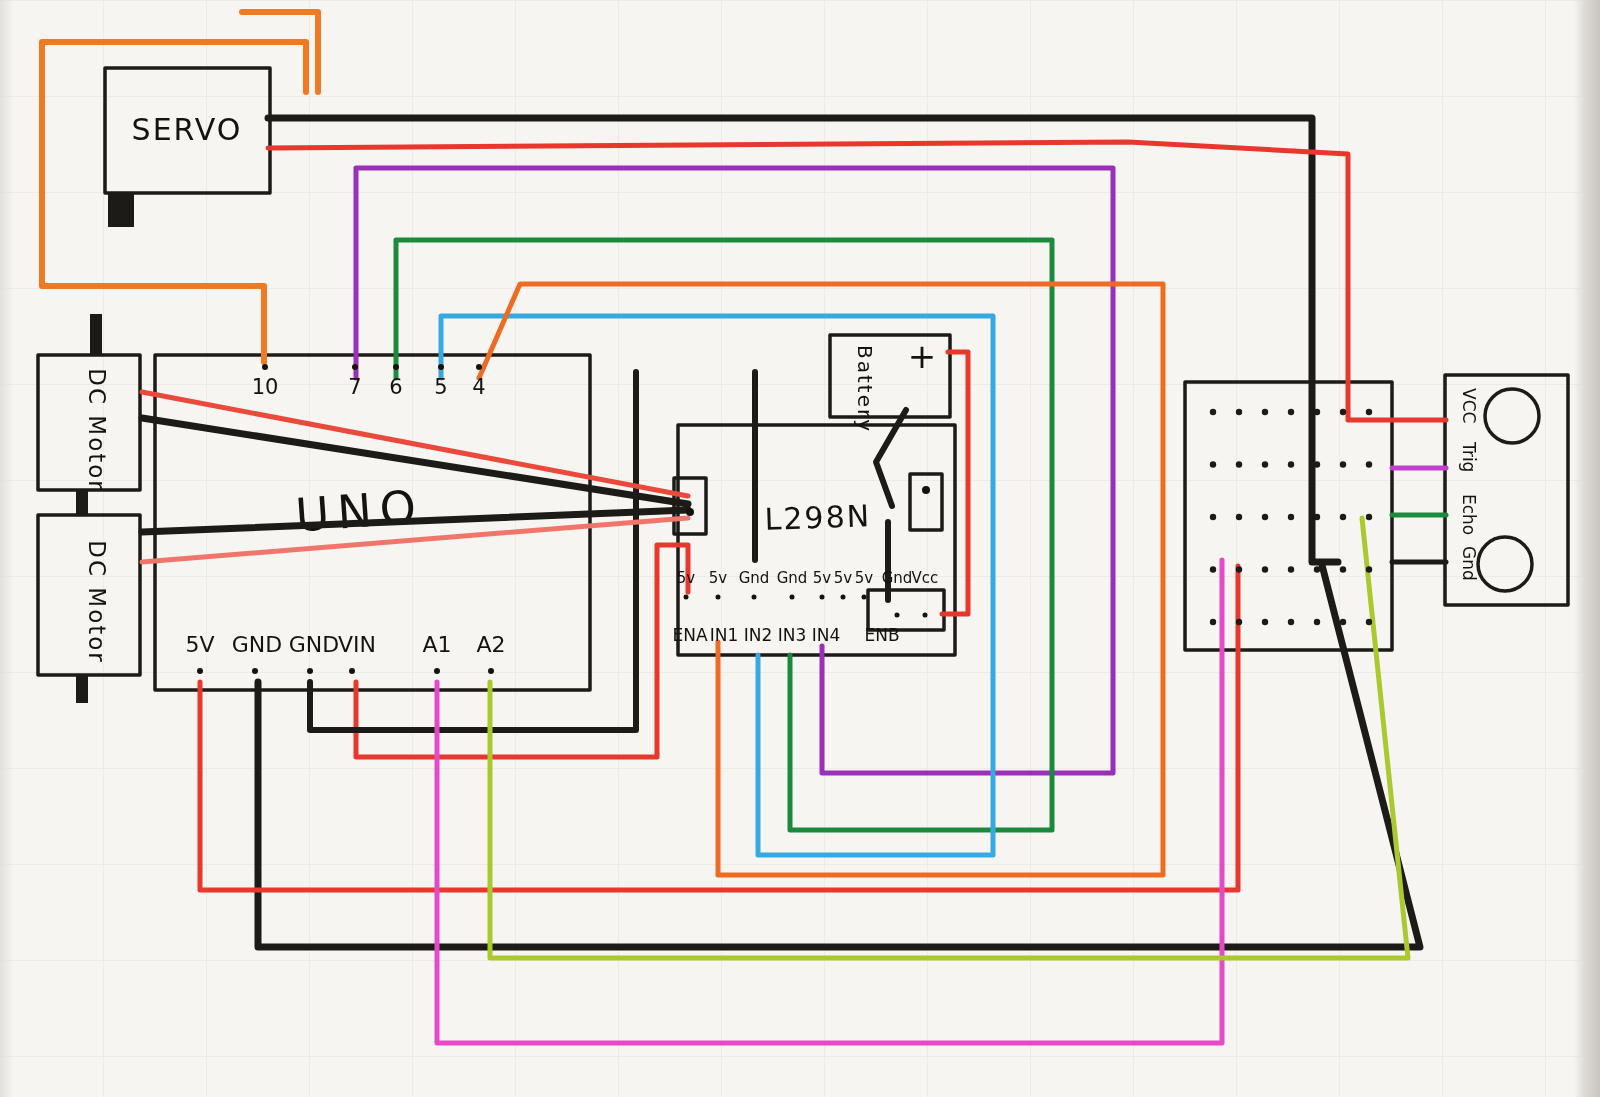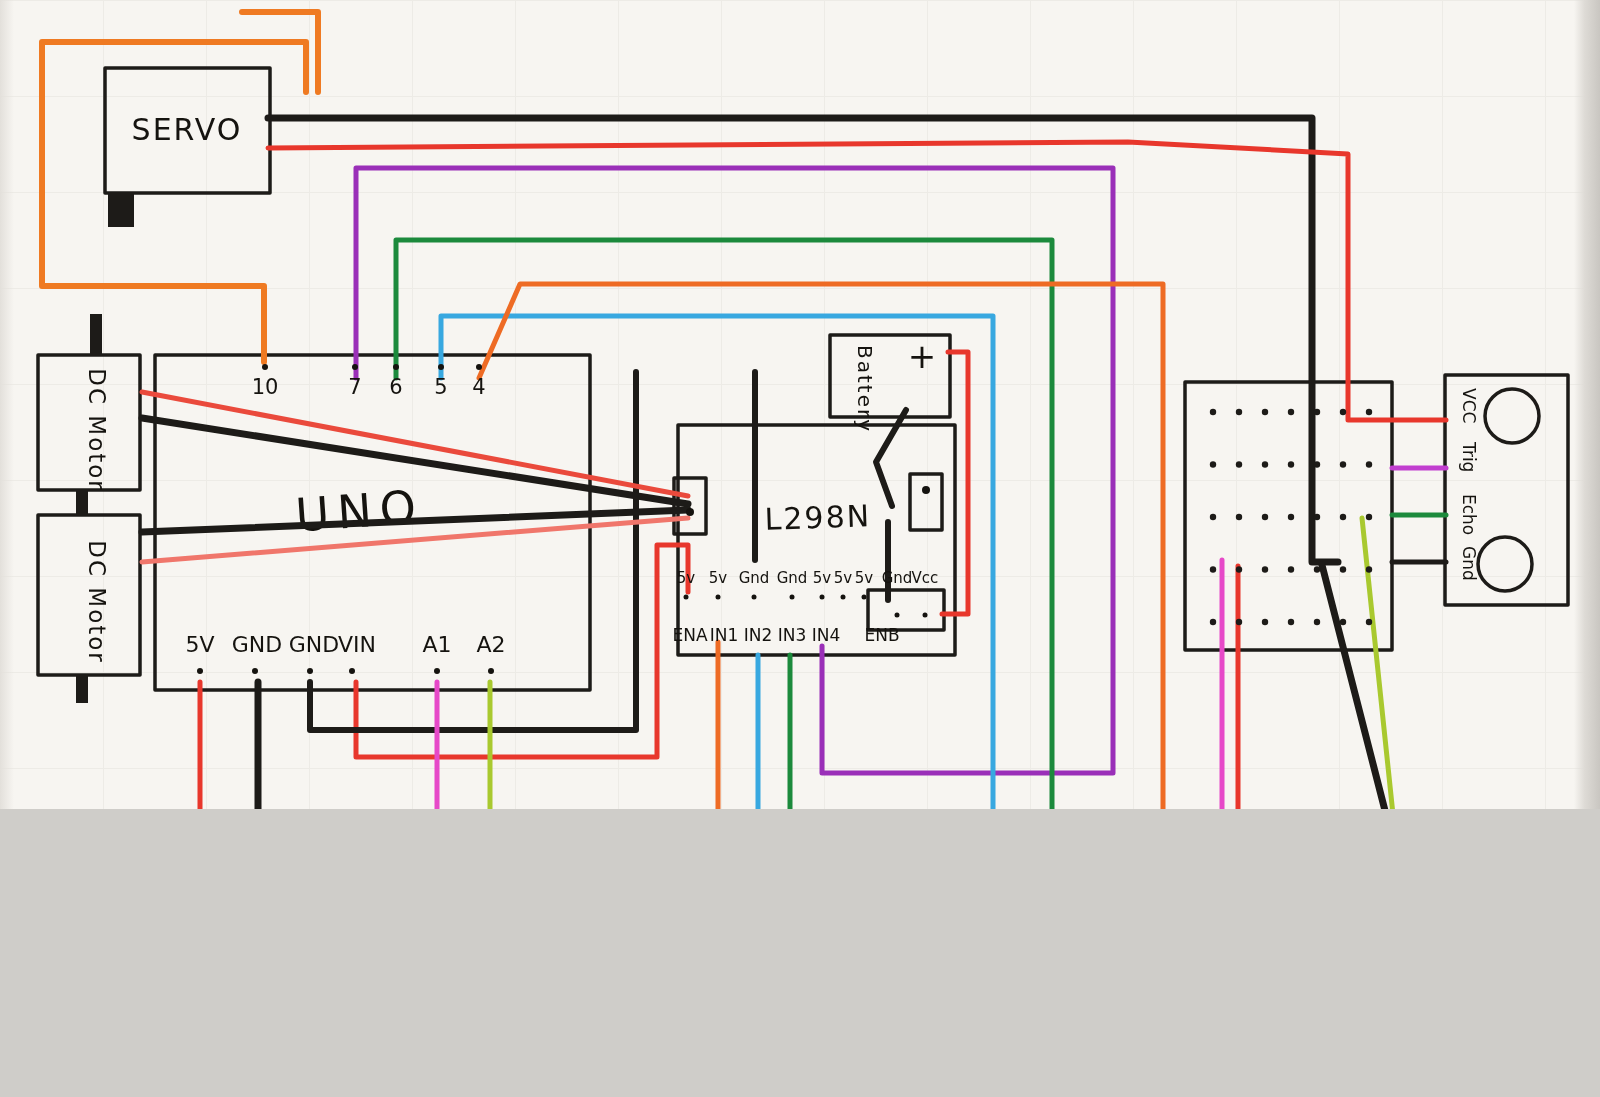--- a/index.html
+++ b/index.html
@@ -1,18 +1,18 @@
 <!DOCTYPE html>
 <html><head>
 <meta charset="utf-8">
 <style>
   html,body{margin:0;padding:0;background:#cfcdc9;}
   .paper{
     position:relative;
-    width:1600px;height:809px;
+    width:1600px;height:1097px;
     background-color:#f7f5f1;
     background-image:
       linear-gradient(#edebe6 1px, transparent 1px),
       linear-gradient(90deg, #edebe6 1px, transparent 1px);
     background-size:103px 96px;
     overflow:hidden;
     font-family:"DejaVu Sans", sans-serif;
   }
   .page-edge-right{
     position:absolute;right:0;top:0;width:26px;height:1097px;

